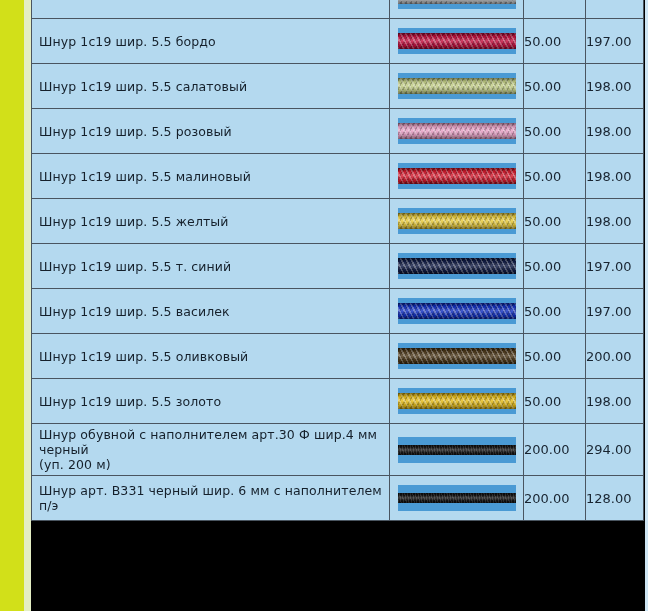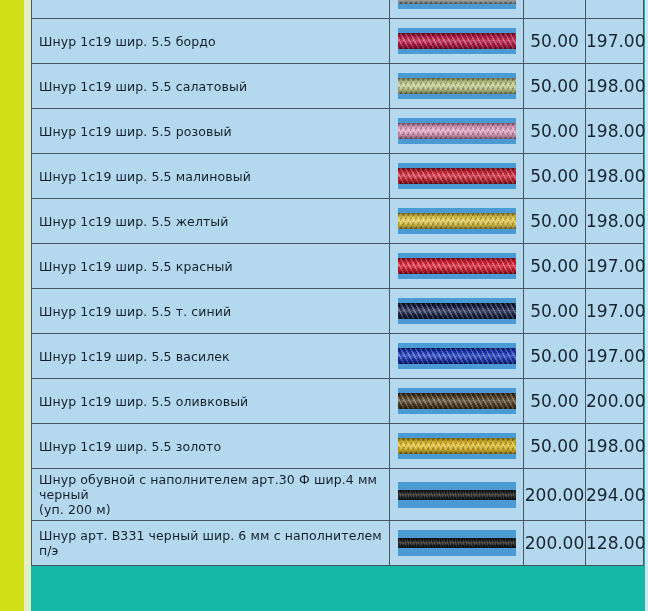--- a/index.html
+++ b/index.html
@@ -11,21 +11,21 @@
     height: 611px;
     overflow: hidden;
     background: #b4d9ef;
     font-family: "DejaVu Sans", "Liberation Sans", sans-serif;
   }
 
   #page {
     position: relative;
     width: 648px;
     height: 611px;
-    background: #14b8a6;
+    background: #000000;
     overflow: hidden;
   }
 
   
   .left-bar {
     position: absolute;
     left: 0; top: 0;
     width: 24px;
     height: 611px;
     background: #d2e019;
@@ -78,22 +78,22 @@
     line-height: 15px;
     letter-spacing: 0.1px;
   }
   .cell-name span { display: block; }
 
   .cell-img {
     text-align: center;
     background: #b4d9ef;
   }
   .cell-num {
-    text-align: center;
-    font-size: 17px;
+    text-align: left;
+    font-size: 13px;
     color: #182430;
     background: #b4d9ef;
   }
 
   .row-46 td { height: 44px; }
   .row-53 td { height: 51px; margin-top: 25px; }
 
   
   .cord {
     position: relative;
@@ -210,31 +210,20 @@
           </td>
           <td class="cell-img"><div class="cord"><div class="core" style="background: rgb(232, 203, 58);">
                 <div class="braid"></div>
                 <div class="shade"></div>
               </div></div></td>
           <td class="cell-num">50.00</td>
           <td class="cell-num">198.00</td>
         </tr>
         <tr class="row-46">
           <td class="cell-name">
-            <span>Шнур 1с19 шир. 5.5 красный</span>
-          </td>
-          <td class="cell-img"><div class="cord"><div class="core" style="background: rgb(226, 20, 42);">
-                <div class="braid"></div>
-                <div class="shade"></div>
-              </div></div></td>
-          <td class="cell-num">50.00</td>
-          <td class="cell-num">197.00</td>
-        </tr>
-        <tr class="row-46">
-          <td class="cell-name">
             <span>Шнур 1с19 шир. 5.5 т. синий</span>
           </td>
           <td class="cell-img"><div class="cord"><div class="core" style="background: rgb(18, 29, 71);">
                 <div class="braid"></div>
                 <div class="shade"></div>
               </div></div></td>
           <td class="cell-num">50.00</td>
           <td class="cell-num">197.00</td>
         </tr>
         <tr class="row-46">

